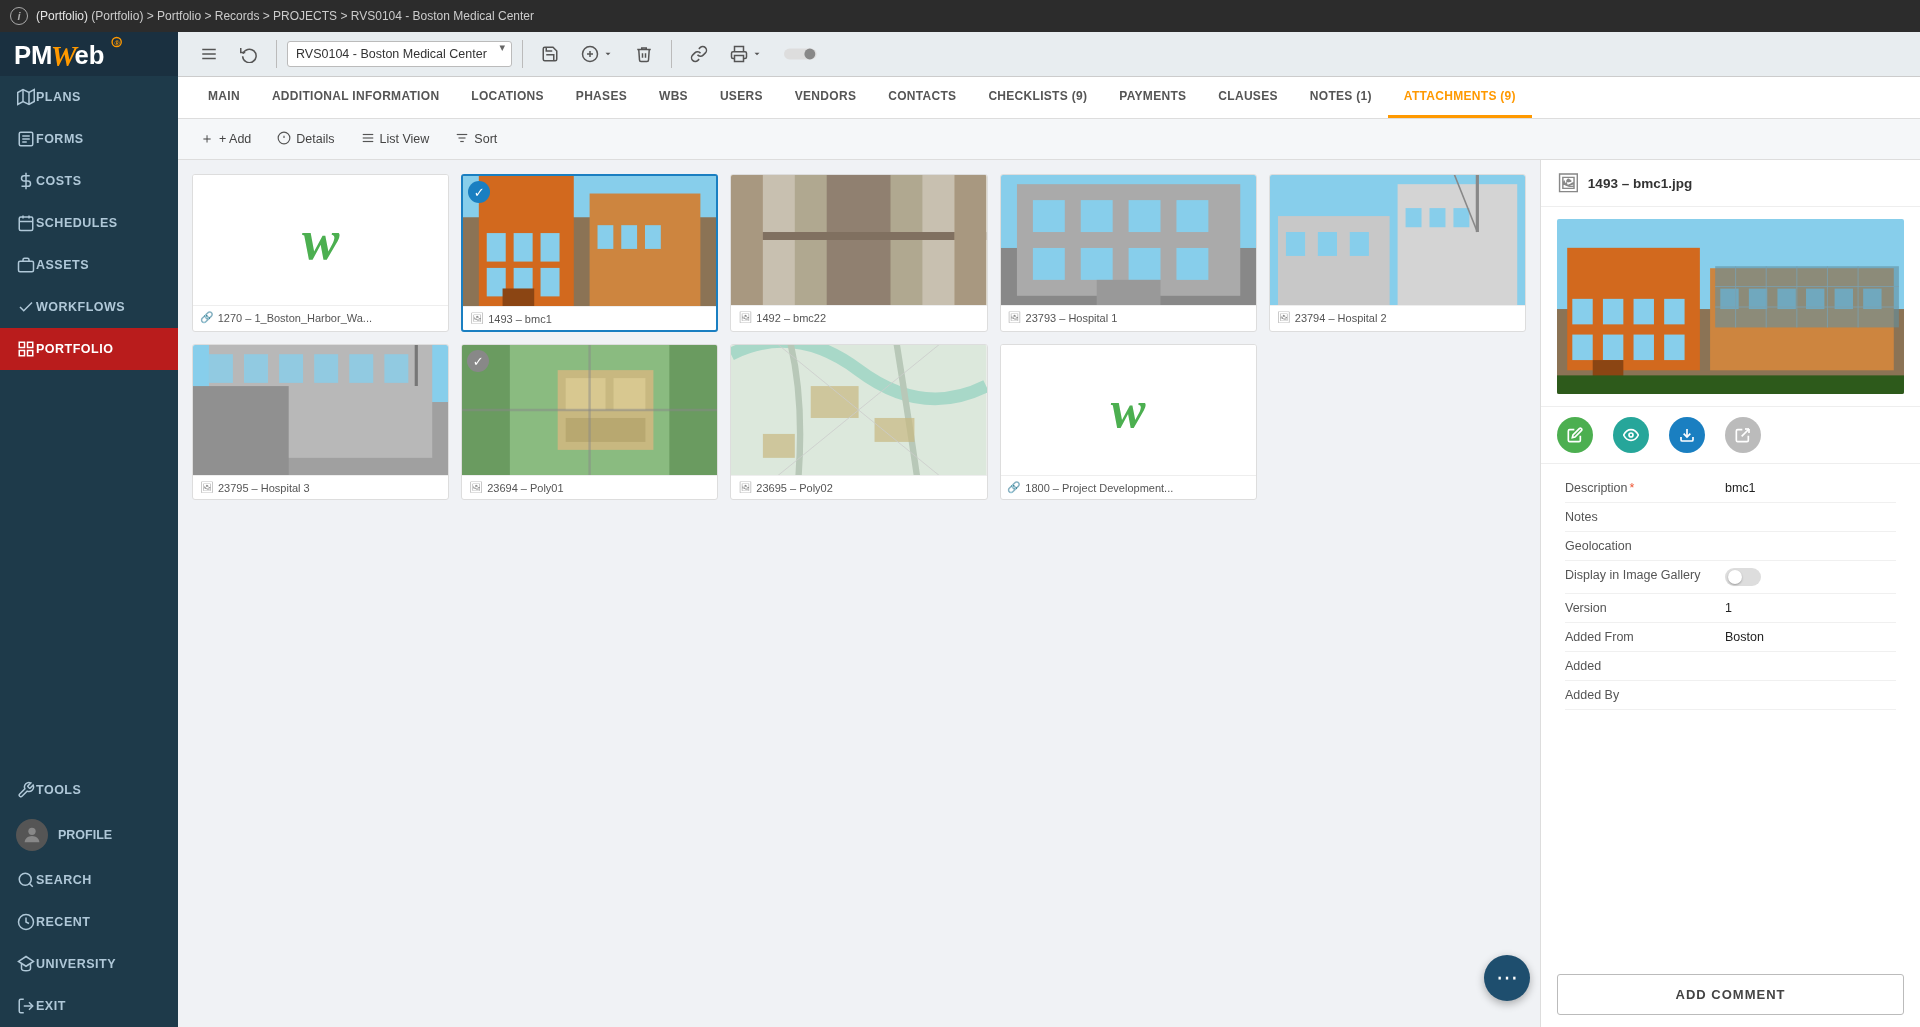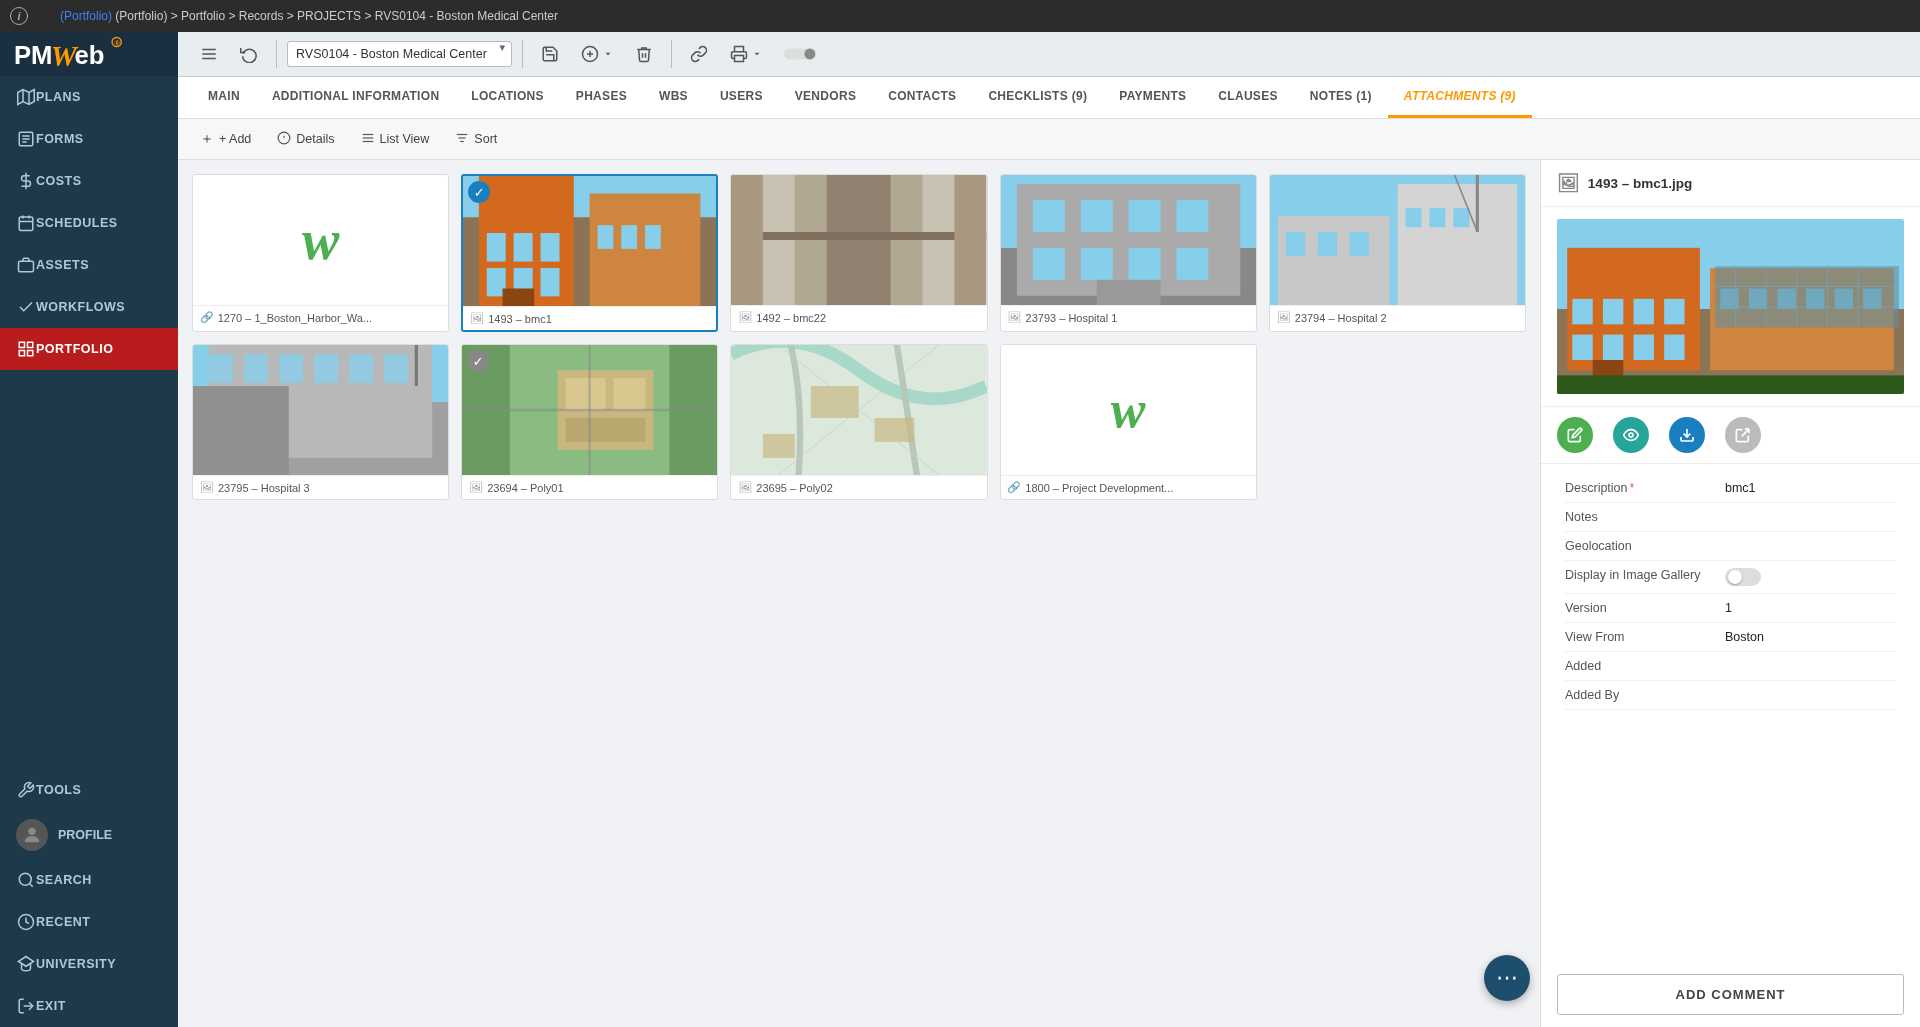--- a/index.html
+++ b/index.html
@@ -19,21 +19,21 @@
     }
     .top-bar .info-icon {
       width: 18px; height: 18px;
       border: 1.5px solid #aaa;
       border-radius: 50%;
       display: flex; align-items: center; justify-content: center;
       font-size: 11px; color: #aaa; font-style: italic; font-weight: bold;
       flex-shrink: 0;
     }
     .top-bar .breadcrumb { color: #ccc; font-size: 12px; }
-    .top-bar .breadcrumb a { color: #3b82f6; text-decoration: none; margin-left: 24px; }
+    .top-bar .breadcrumb a { color: #e5e5e5; text-decoration: none; }
 
     
     .app-body { display: flex; flex: 1; overflow: hidden; }
 
     
     .sidebar {
       width: 178px;
       background: #1e3a4a;
       color: #fff;
       display: flex;
@@ -116,21 +116,21 @@
       padding: 12px 16px;
       font-size: 12px;
       font-weight: 600;
       color: #555;
       cursor: pointer;
       border-bottom: 3px solid transparent;
       white-space: nowrap;
       text-transform: uppercase;
       letter-spacing: 0.3px;
     }
-    .tab.active { color: #f90; border-bottom-color: #f90; font-style: italic; }
+    .tab.active { color: #f90; border-bottom-color: #f90; }
 
     
     .sub-toolbar {
       background: #f5f7f9;
       border-bottom: 1px solid #ddd;
       padding: 7px 14px;
       display: flex;
       align-items: center;
       gap: 10px;
       flex-shrink: 0;
@@ -872,21 +872,21 @@
             <span class="field-label">Display in Image Gallery</span>
             <div class="toggle-switch">
               <div class="knob"></div>
             </div>
           </div>
           <div class="field-row">
             <span class="field-label">Version</span>
             <span class="field-value">1</span>
           </div>
           <div class="field-row">
-            <span class="field-label">View From</span>
+            <span class="field-label">Added From</span>
             <span class="field-value">Boston</span>
           </div>
           <div class="field-row">
             <span class="field-label">Added</span>
             <span class="field-value"></span>
           </div>
           <div class="field-row">
             <span class="field-label">Added By</span>
             <span class="field-value"></span>
           </div>

